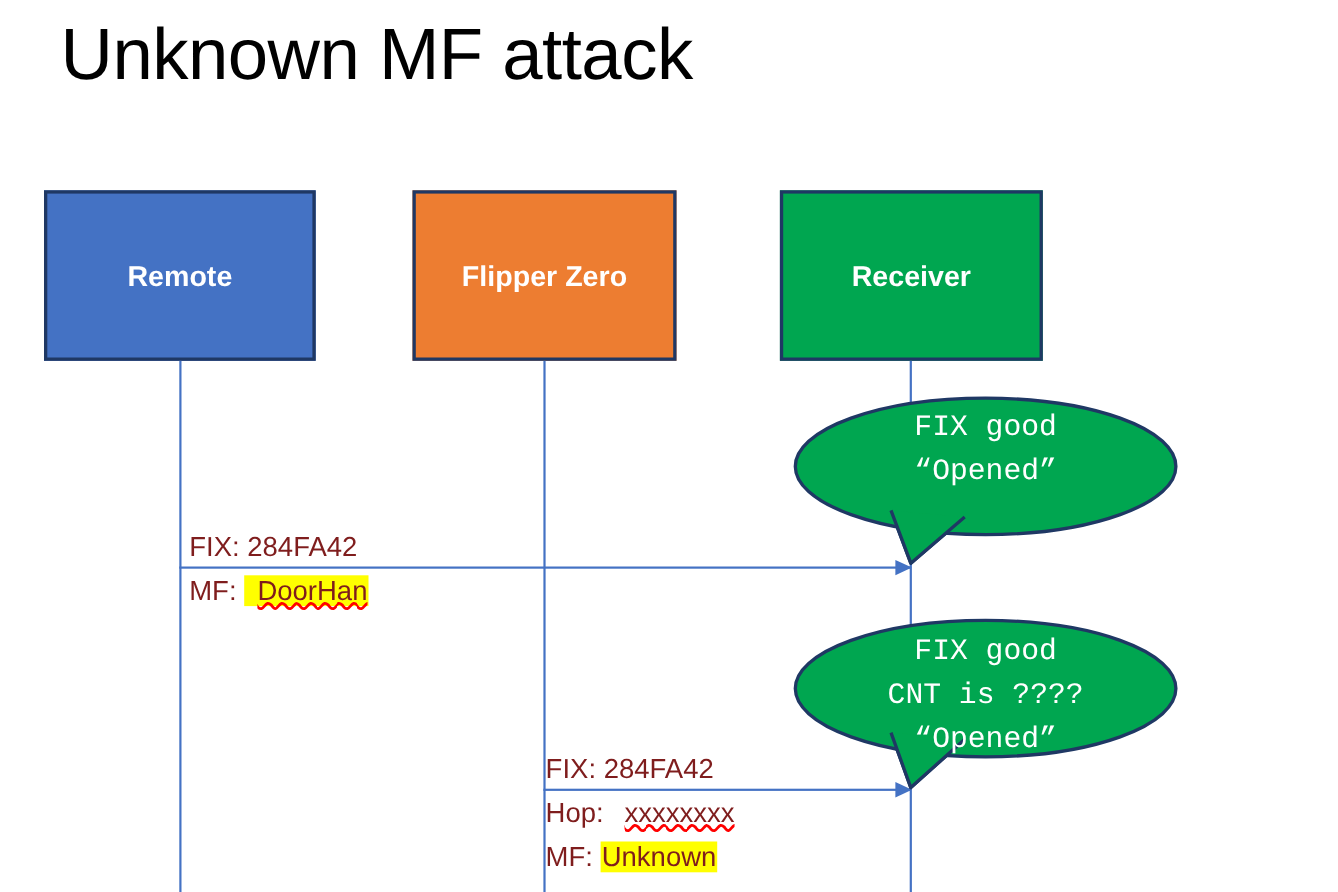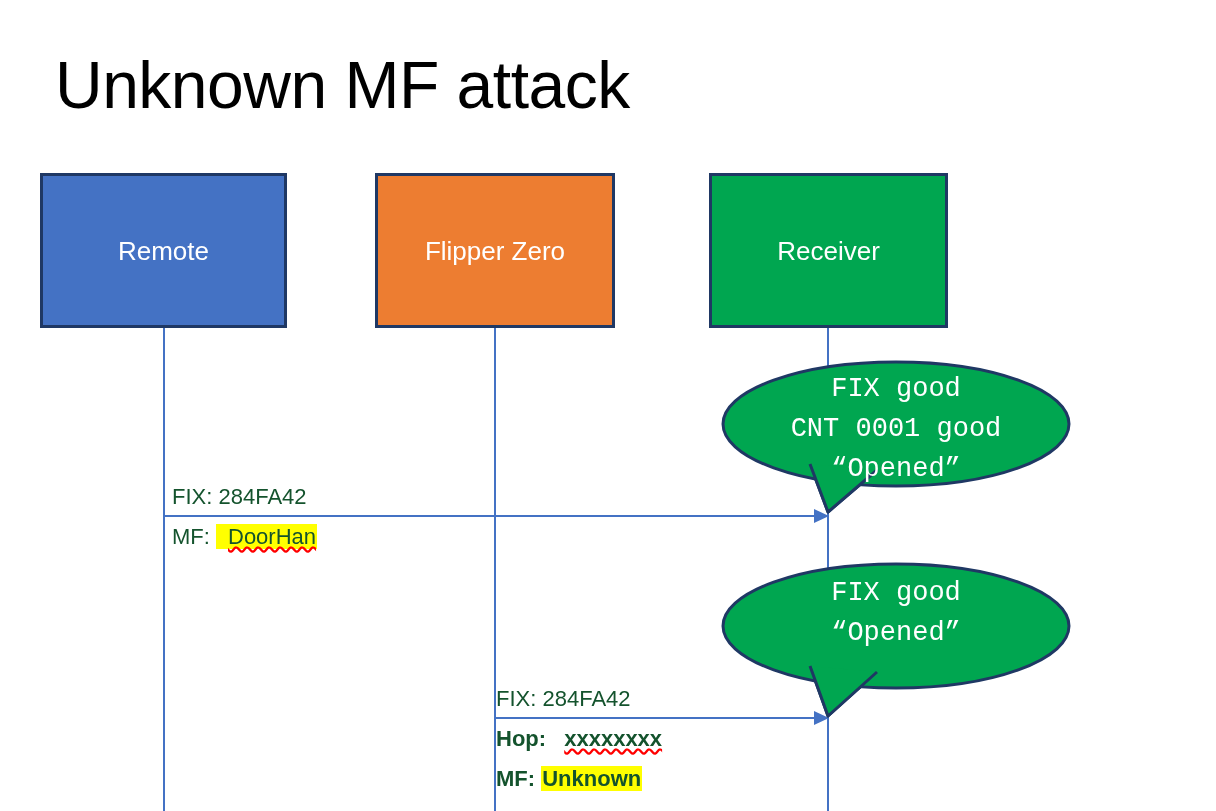--- a/index.html
+++ b/index.html
@@ -25,37 +25,36 @@
     position: absolute;
     left: 55px;
     top: 6px;
     font-size: 66px;
     line-height: 86px;
     font-weight: 400;
     color: #000000;
     letter-spacing: -0.5px;
     font-stretch: condensed;
     white-space: nowrap;
-    margin-top: 36px;
   }
 
   
   .actor-box {
     position: absolute;
     box-sizing: border-box;
     border: 3px solid #1F3864;
     display: flex;
     align-items: center;
     justify-content: center;
   }
   .actor-label {
     color: #ffffff;
     font-size: 26px;
     line-height: 30px;
-    font-weight: 400;
+    font-weight: 700;
     text-align: center;
     white-space: nowrap;
   }
   #actor-remote   { left: 40px;  top: 173px; width: 247px; height: 155px; background: #4472C4; }
   #actor-flipper  { left: 375px; top: 173px; width: 240px; height: 155px; background: #ED7D31; }
   #actor-receiver { left: 709px; top: 173px; width: 239px; height: 155px; background: #00A650; }
 
   
   .lifeline {
     position: absolute;
@@ -81,29 +80,29 @@
     border-top: 7px solid transparent;
     border-bottom: 7px solid transparent;
     border-left: 15px solid #4472C4;
   }
   #arrow-remote-to-receiver  { left: 163px; top: 515px; width: 665px; }
   #arrow-flipper-to-receiver { left: 494px; top: 717px; width: 334px; }
 
   
   .msg-text {
     position: absolute;
-    font-size: 22px;
+    font-size: 25px;
     line-height: 40px;
-    color: #14532d;
+    color: #7f1d1d;
     white-space: nowrap;
   }
   #msg-remote-line1 { left: 172px; top: 477px; }
   #msg-remote-rest  { left: 172px; top: 517px; }
   #msg-flipper-line1 { left: 496px; top: 679px; }
-  #msg-flipper-rest  { left: 496px; top: 719px; font-weight: bold; }
+  #msg-flipper-rest  { left: 496px; top: 719px; }
 
   .hl {
     background: #FFFF00;
     padding: 0 1px;
   }
   .sp {
     
     text-decoration: underline;
     text-decoration-color: #FF0000;
     text-decoration-style: wavy;
@@ -167,21 +166,20 @@
   </div>
 
   <div class="callout" id="callout-first">
     <svg width="352" height="156" viewBox="0 0 352 156">
       <path d="M 88 104 L 106 152 L 155 110 Z" fill="#00A650" stroke="#1F3864" stroke-width="3" stroke-linejoin="round"></path>
       <ellipse cx="174" cy="64" rx="173" ry="62" fill="#00A650" stroke="#1F3864" stroke-width="3"></ellipse>
       <path d="M 88 104 L 106 152 L 155 110" fill="#00A650" stroke="#1F3864" stroke-width="3" stroke-linejoin="round"></path>
     </svg>
     <div class="callout-text">
       <div>FIX good</div>
-      <div>CNT 0001 good</div>
       <div>“Opened”</div>
     </div>
   </div>
 
   <div class="msg-arrow" id="arrow-flipper-to-receiver">
     <span class="arrow-head"></span>
   </div>
   <div class="msg-text" id="msg-flipper-line1">FIX: 284FA42</div>
   <div class="msg-text" id="msg-flipper-rest">
     <div><span>Hop: </span><span class="sp">xxxxxxxx</span></div>
@@ -189,17 +187,18 @@
   </div>
 
   <div class="callout" id="callout-second">
     <svg width="352" height="158" viewBox="0 0 352 158">
       <path d="M 88 104 L 106 154 L 155 110 Z" fill="#00A650" stroke="#1F3864" stroke-width="3" stroke-linejoin="round"></path>
       <ellipse cx="174" cy="64" rx="173" ry="62" fill="#00A650" stroke="#1F3864" stroke-width="3"></ellipse>
       <path d="M 88 104 L 106 154 L 155 110" fill="#00A650" stroke="#1F3864" stroke-width="3" stroke-linejoin="round"></path>
     </svg>
     <div class="callout-text">
       <div>FIX good</div>
+      <div>CNT is ????</div>
       <div>“Opened”</div>
     </div>
   </div>
 
 </div>
 
 </body></html>

